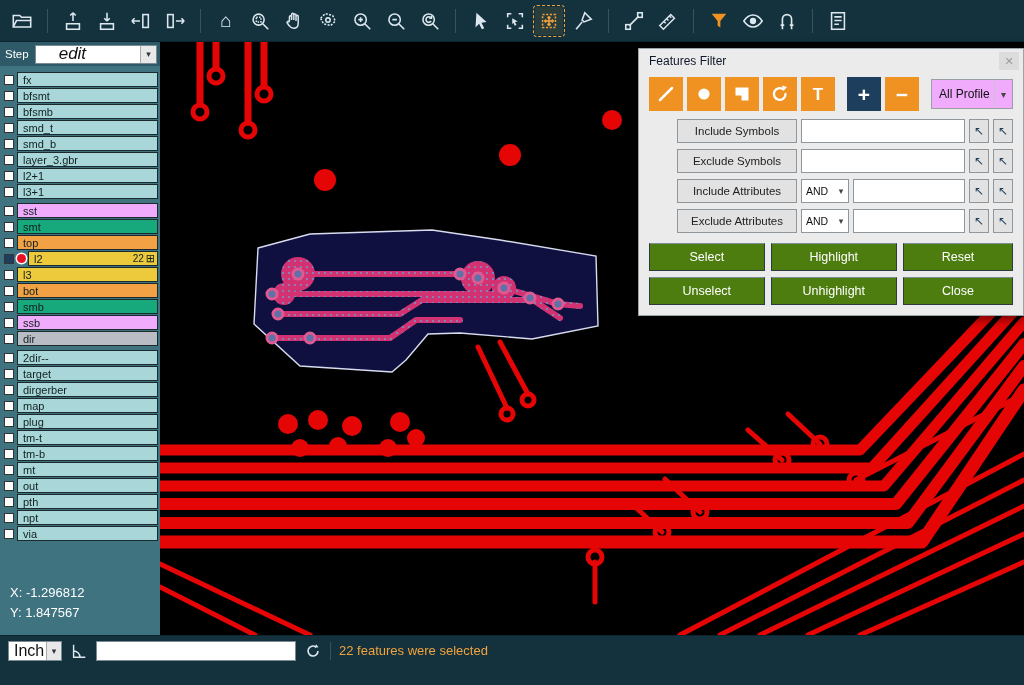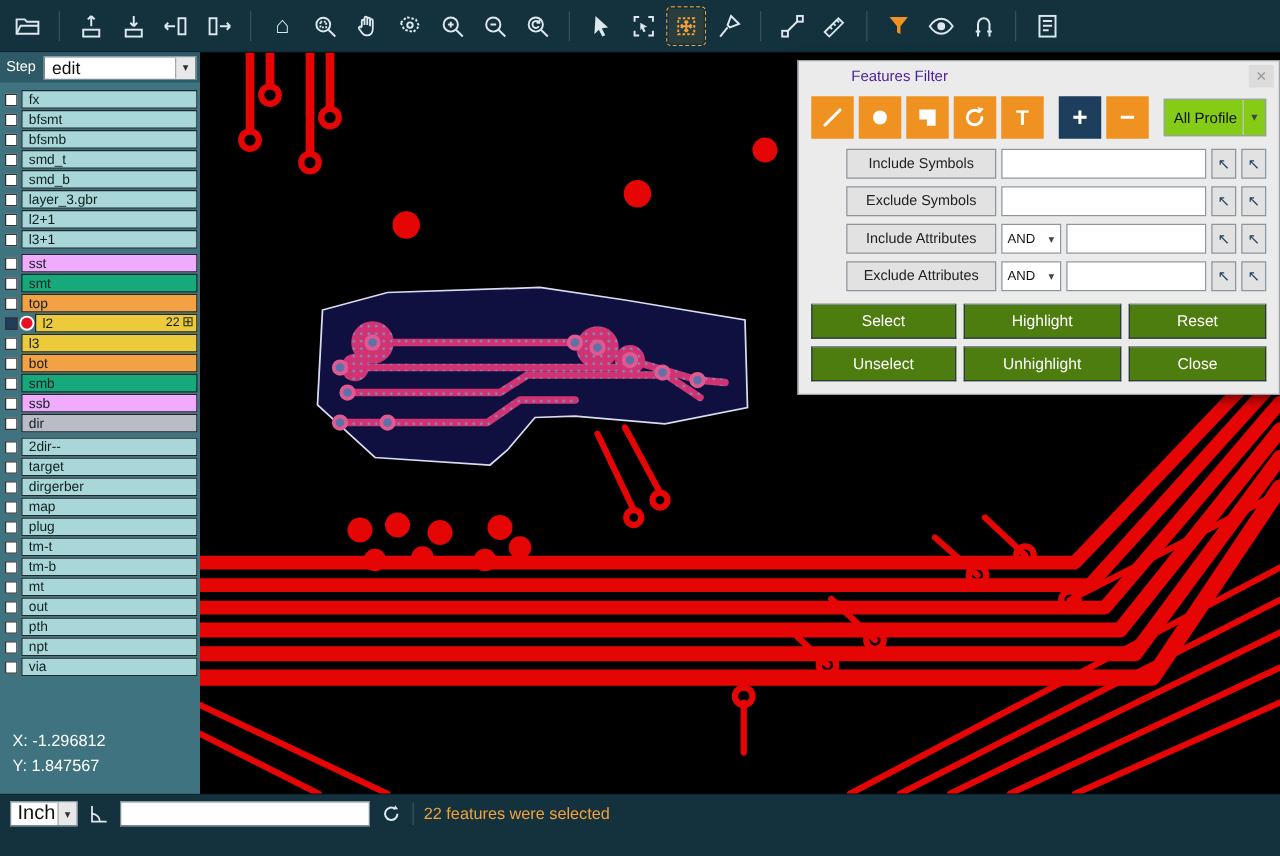--- a/index.html
+++ b/index.html
@@ -21,21 +21,21 @@
   .tsep { width:1px; height:24px; background:#2f5563; margin:0 5px; flex:0 0 auto; }
 
   
   .main { height:593px; display:flex; position:relative; }
 
   
   .sidebar { width:160px; flex:0 0 160px; background:#3f7380; position:relative; overflow:hidden; }
   .steprow { height:24px; background:#2d5a66; display:flex; align-items:center; padding:0 3px; gap:4px; }
   .steprow .steplabel { color:#fff; font-size:11.5px; padding:0 2px; }
   .stepselect { flex:1; height:19px; background:#fff; border:1px solid #7a8a92; display:flex; align-items:center; }
-  .stepselect .val { flex:1; font-size:14px; padding-left:6px; color:#111; }
+  .stepselect .val { flex:1; font-size:17px; padding-left:23px; color:#111;font-style:italic; }
   .stepselect .arrowbox { width:16px; height:17px; background:#e8e8e8; border-left:1px solid #aaa;
     display:flex; align-items:center; justify-content:center; font-size:9px; color:#333; }
   .layerlist { padding:6px 2px 0 2px; }
   .layer-row { display:flex; align-items:center; height:15px; margin-bottom:1px; }
   .layer-row.group-start { margin-top:4px; }
   .layer-cb { width:10px; height:10px; background:#fff; border:1px solid #333; margin:0 3px 0 2px; flex:0 0 auto; }
   .layer-cb.checked { background:#1d3e5c; }
   .active-dot { width:9px; height:9px; border-radius:50%; background:#e81123; margin-right:2px; flex:0 0 auto;
     box-shadow:0 0 0 1.5px #fff; }
   .layer-name { flex:1; height:15px; font-size:11px; line-height:14px; padding-left:5px; color:#10201f;
@@ -50,30 +50,30 @@
   .layer-grid { font-size:11px; color:#10201f; padding-right:2px; line-height:1; }
   .coords { position:absolute; left:10px; bottom:12px; color:#fff; font-size:13px; line-height:1.55; }
 
   
   .canvas { flex:1; background:#000; position:relative; overflow:hidden; }
 
   
   .dialog { position:absolute; top:6px; right:0; width:386px; background:#ebebeb; border:1px solid #9aa3a8;
     box-shadow:0 3px 10px rgba(0,0,0,.55); }
   .dlg-title { height:24px; display:flex; align-items:center; padding:0 2px 0 10px; }
-  .dlg-title .t { flex:1; color:#4c1d95; font-size:12px;margin-left:32px; }
+  .dlg-title .t { flex:1; color:#0f172a; font-size:12px; }
   .dlg-close { width:20px; height:18px; display:flex; align-items:center; justify-content:center;
     background:#dcdcdc; color:#9a9a9a; font-size:11px; margin-right:2px; }
   .typerow { display:flex; align-items:center; gap:4px; margin:4px 10px 8px 10px; }
   .typebtn { width:34px; height:34px; background:#ef9221; display:flex; align-items:center; justify-content:center; }
   .typebtn svg { width:20px; height:20px; }
   .typebtn .tg { color:#fff; font-size:17px; font-weight:bold; line-height:1; }
   .typebtn.navy { background:#1d3e5c; margin-left:8px; }
   .typebtn.pm .tg { font-size:21px; }
-  .profileselect { margin-left:8px; flex:1; height:30px; background:#84cc16; border:1px solid #98a0a6;
+  .profileselect { margin-left:8px; flex:1; height:30px; background:#f0abfc; border:1px solid #98a0a6;
     display:flex; align-items:center; }
   .profileselect .val { flex:1; font-size:12px; padding-left:7px; color:#111; }
   .profileselect .arrowbox { width:18px; align-self:stretch; display:flex; align-items:center; justify-content:center;
     font-size:10px; color:#444; border-left:1px solid #c6c6c6; }
   .frow { display:flex; align-items:center; gap:4px; margin:0 10px 6px 10px;padding-left:28px; }
   .flabel { width:120px; height:24px; flex:0 0 120px; background:#e2e2e2; border:1px solid #8f969c;
     font-size:11.5px; color:#222; display:flex; align-items:center; justify-content:center; }
   .finput { flex:1; height:24px; border:1px solid #8f969c; background:#fff; font-size:12px; padding:0 4px;
     font-family:"Liberation Sans", sans-serif; min-width:20px; }
   .andselect { width:48px; height:24px; flex:0 0 48px; background:#fff; border:1px solid #8f969c;

